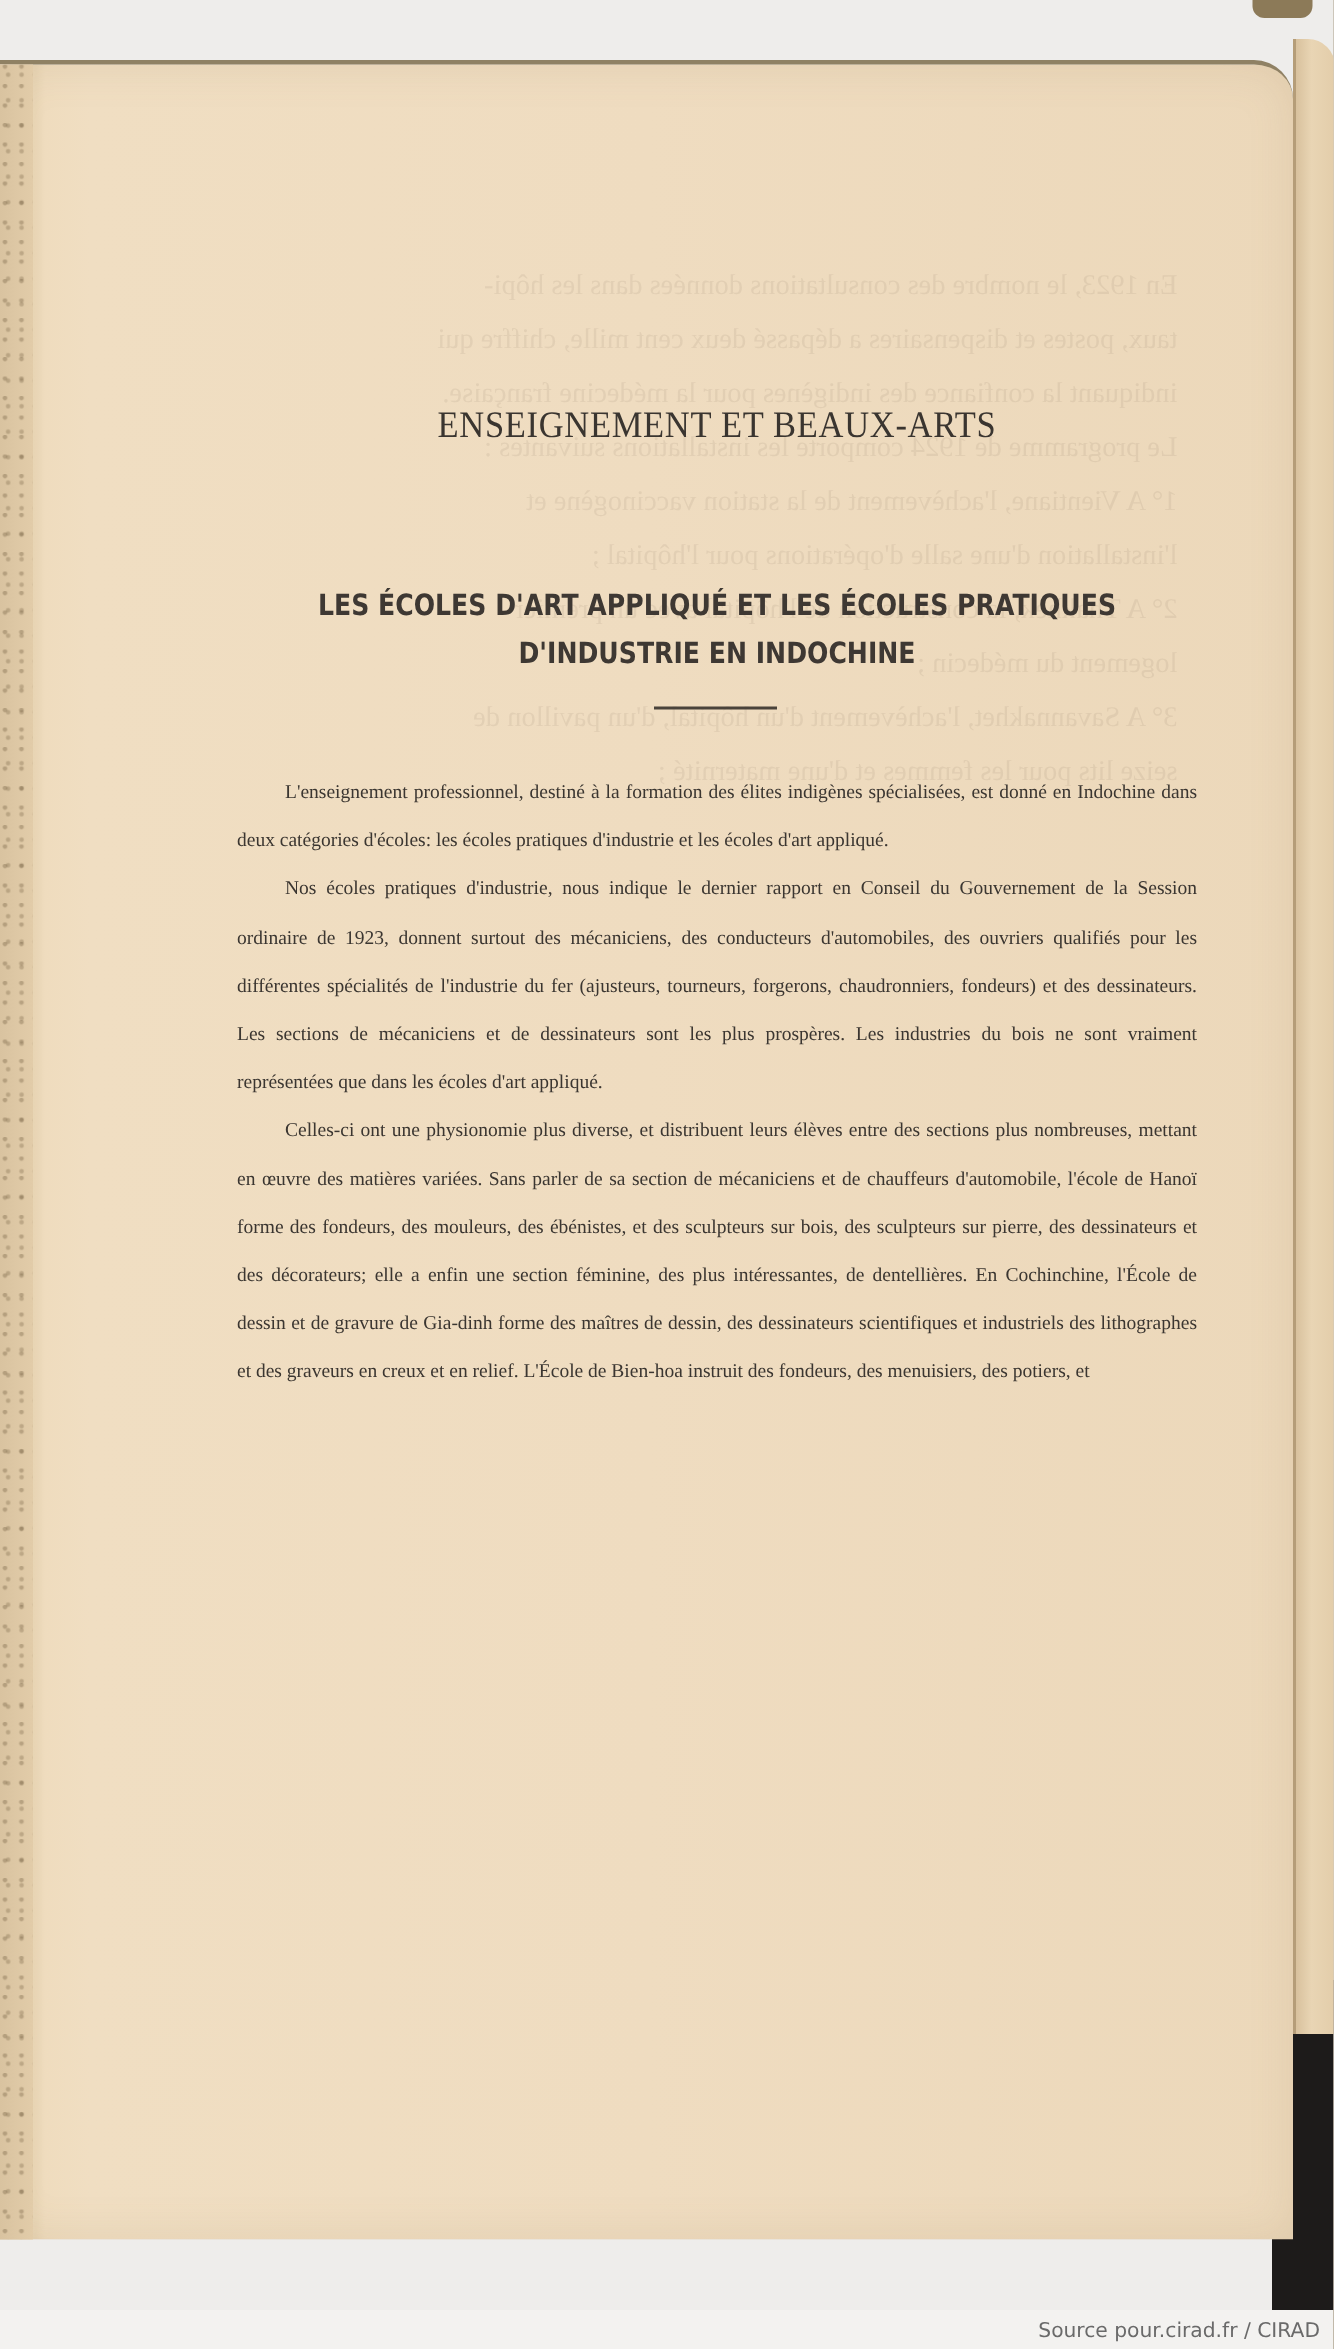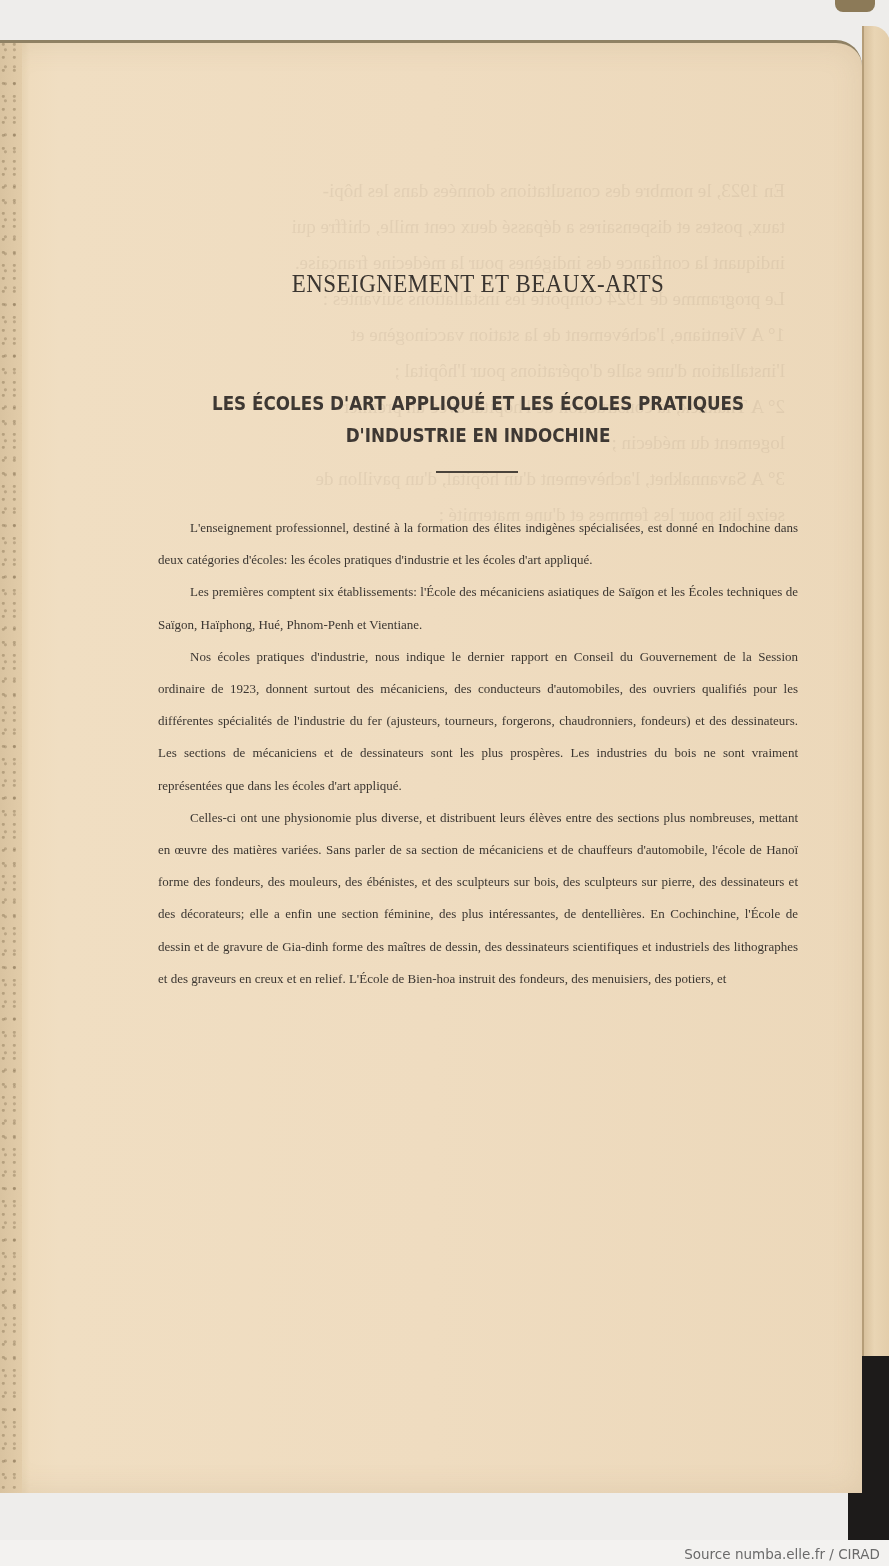--- a/index.html
+++ b/index.html
@@ -177,19 +177,18 @@
 
   <h2 class="article-title">
     <span>LES ÉCOLES D'ART APPLIQUÉ ET LES ÉCOLES PRATIQUES</span>
     <span>D'INDUSTRIE EN INDOCHINE</span>
   </h2>
 
   <div class="rule"></div>
 
   <div class="body-text">
     <p>L'enseignement professionnel, destiné à la formation des élites indigènes spécialisées, est donné en Indochine dans deux catégories d'écoles: les écoles pratiques d'industrie et les écoles d'art appliqué.</p>
-    <p>Les premières comptent six établissements: l'École des mécaniciens asiatiques de Saïgon et les Écoles techniques de Saïgon, Haïphong, Hué, Phnom-Penh et Vientiane.</p>
     <p>Nos écoles pratiques d'industrie, nous indique le dernier rapport en Conseil du Gouvernement de la Session ordinaire de 1923, donnent surtout des mécaniciens, des conducteurs d'automobiles, des ouvriers qualifiés pour les différentes spécialités de l'industrie du fer (ajusteurs, tourneurs, forgerons, chaudronniers, fondeurs) et des dessinateurs. Les sections de mécaniciens et de dessinateurs sont les plus prospères. Les industries du bois ne sont vraiment représentées que dans les écoles d'art appliqué.</p>
     <p>Celles-ci ont une physionomie plus diverse, et distribuent leurs élèves entre des sections plus nombreuses, mettant en œuvre des matières variées. Sans parler de sa section de mécaniciens et de chauffeurs d'automobile, l'école de Hanoï forme des fondeurs, des mouleurs, des ébénistes, et des sculpteurs sur bois, des sculpteurs sur pierre, des dessinateurs et des décorateurs; elle a enfin une section féminine, des plus intéressantes, de dentellières. En Cochinchine, l'École de dessin et de gravure de Gia-dinh forme des maîtres de dessin, des dessinateurs scientifiques et industriels des lithographes et des graveurs en creux et en relief. L'École de Bien-hoa instruit des fondeurs, des menuisiers, des potiers, et</p>
   </div>
 </div>
 
-<div class="footer-source">Source numba.elle.fr / CIRAD</div>
+<div class="footer-source">Source pour.cirad.fr / CIRAD</div>
 
 </body></html>

